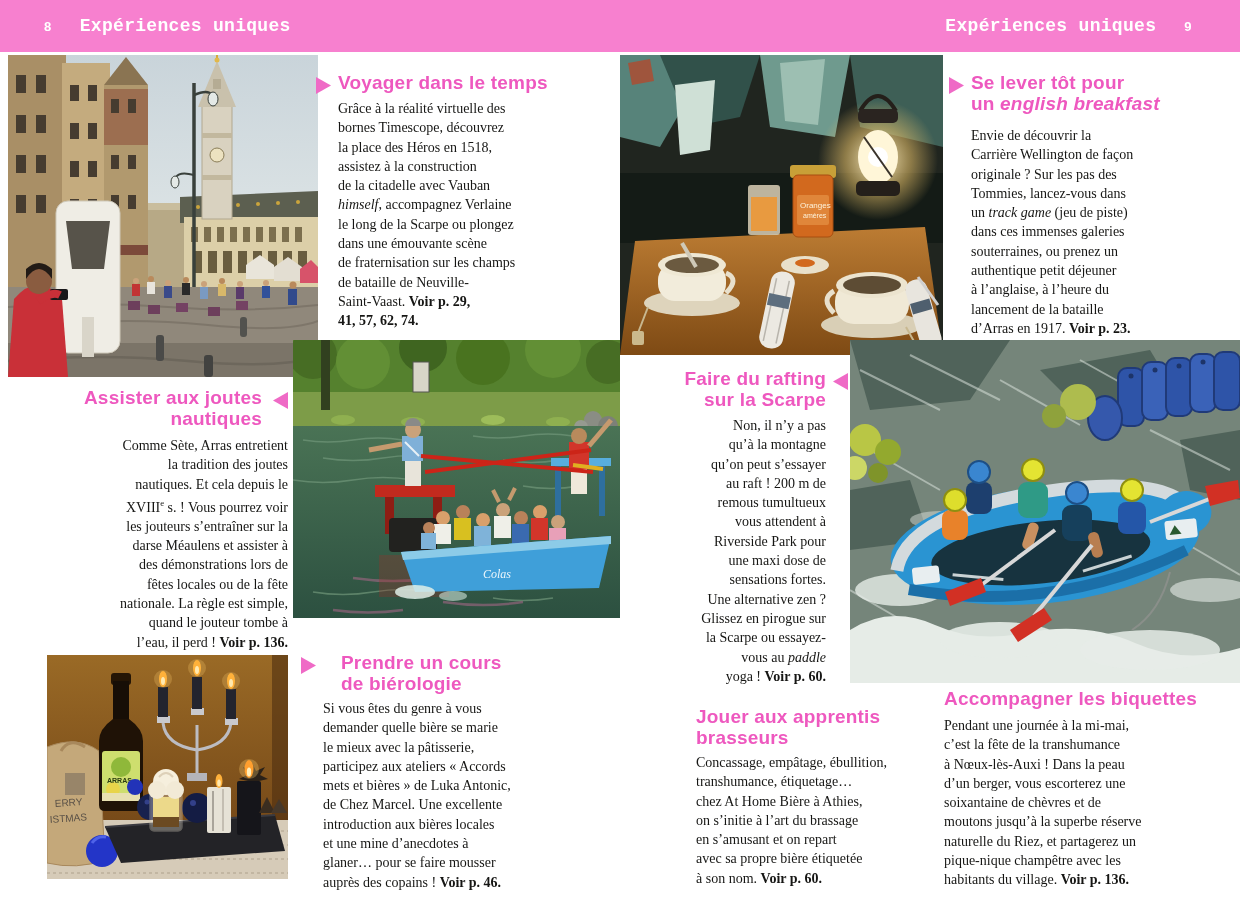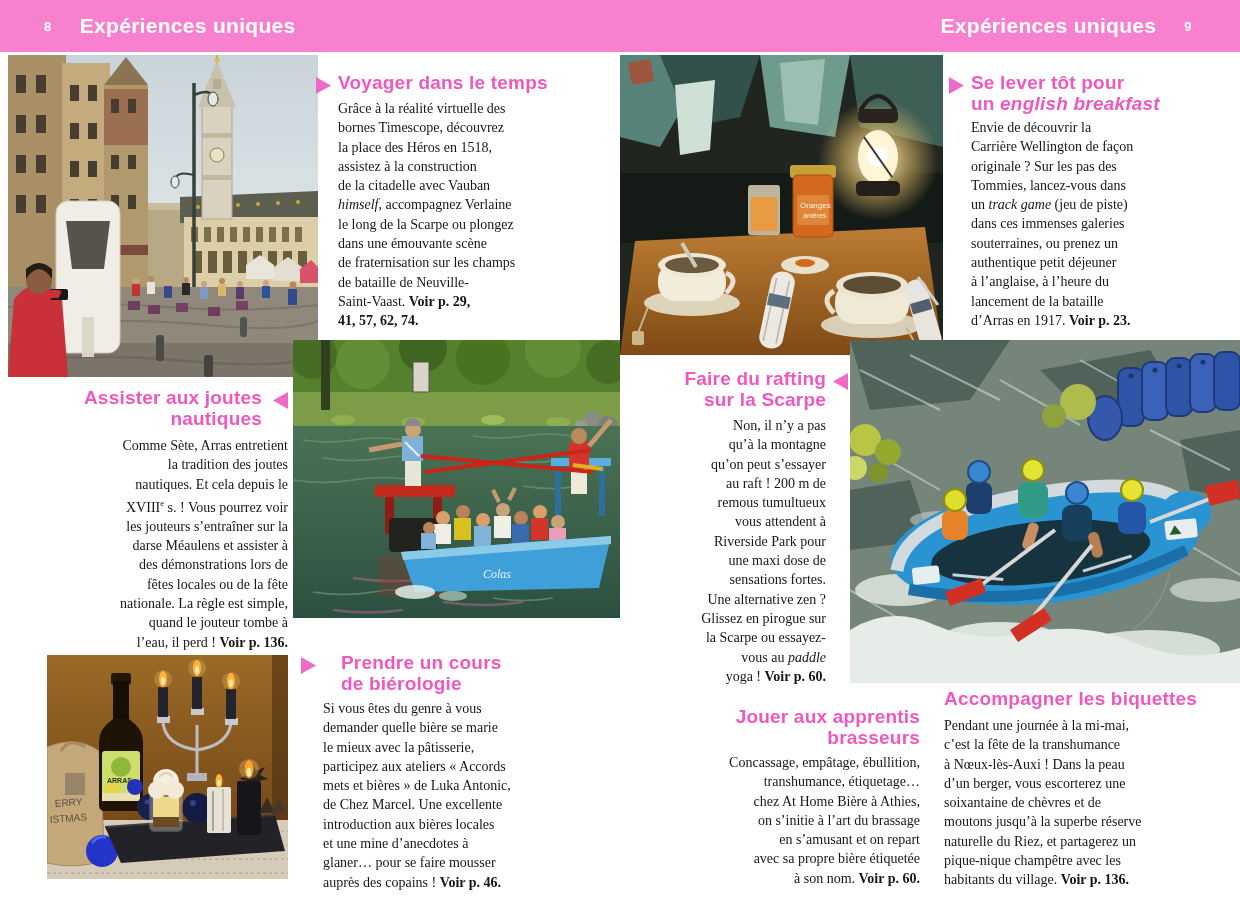--- a/index.html
+++ b/index.html
@@ -11,21 +11,21 @@
   html,body{margin:0;padding:0;background:#ffffff;}
   #page{position:relative;width:1240px;height:915px;background:#ffffff;overflow:hidden;
         font-family:"Liberation Sans",sans-serif;}
   
   .pagebar{position:absolute;left:0;top:0;width:1240px;height:52px;background:var(--bar);}
   .hgroup{position:absolute;top:0;height:52px;display:flex;align-items:center;gap:28px;
           color:#fff;font-weight:700;}
   .hgroup.left{left:44px;}
   .hgroup.right{right:48px;}
   .pnum{font-size:13px;letter-spacing:.5px;}
-  .ptitle{font-size:21px;letter-spacing:.3px;}
+  .ptitle{font-size:18px;letter-spacing:.3px;font-family:Liberation Mono, monospace;}
   
   .photo{position:absolute;overflow:hidden;}
   .photo svg{display:block;width:100%;height:100%;}
   
   .sec{position:absolute;}
   .sec-title{margin:0 0 6px 0;font:700 19px/21px "Liberation Sans",sans-serif;
              color:var(--pink);white-space:pre-line;letter-spacing:.2px;}
   .sec-body{margin:0;font-family:"Liberation Serif","DejaVu Serif",serif;
             font-size:14px;line-height:19.3px;color:var(--ink);white-space:pre-line;}
   .align-r .sec-title,.align-r .sec-body{text-align:right;}
@@ -552,21 +552,21 @@
 le long de la Scarpe ou plongez
 dans une émouvante scène
 de fraternisation sur les champs
 de bataille de Neuville-
 Saint-Vaast. </span><span class="seg-b">Voir p. 29,
 41, 57, 62, 74.</span></p>
   </section>
 
   <section class="sec larrow" style="left:949px;top:72px;width:288px;">
     <span class="arrow arrow-r" style="left:0;top:5px;"></span>
-    <h2 class="sec-title" style="margin-bottom:4px;"><span class="seg-n">Se lever tôt pour
+    <h2 class="sec-title" style="margin-bottom:12px;"><span class="seg-n">Se lever tôt pour
 un </span><span class="seg-i">english breakfast</span></h2>
     <p class="sec-body"><span class="seg-n">Envie de découvrir la
 Carrière Wellington de façon
 originale ? Sur les pas des
 Tommies, lancez-vous dans
 un </span><span class="seg-i">track game</span><span class="seg-n"> (jeu de piste)
 dans ces immenses galeries
 souterraines, ou prenez un
 authentique petit déjeuner
 à l’anglaise, à l’heure du
@@ -620,21 +620,21 @@
 le mieux avec la pâtisserie,
 participez aux ateliers « Accords
 mets et bières » de Luka Antonic,
 de Chez Marcel. Une excellente
 introduction aux bières locales
 et une mine d’anecdotes à
 glaner… pour se faire mousser
 auprès des copains ! </span><span class="seg-b">Voir p. 46.</span></p>
   </section>
 
-  <section class="sec" style="left:668px;top:706px;width:252px;text-align:right;">
+  <section class="sec" style="left:696px;top:706px;width:252px;">
     <h2 class="sec-title" style="margin-bottom:5px;"><span class="seg-n">Jouer aux apprentis
 brasseurs</span></h2>
     <p class="sec-body"><span class="seg-n">Concassage, empâtage, ébullition,
 transhumance, étiquetage…
 chez At Home Bière à Athies,
 on s’initie à l’art du brassage
 en s’amusant et on repart
 avec sa propre bière étiquetée
 à son nom. </span><span class="seg-b">Voir p. 60.</span></p>
   </section>

